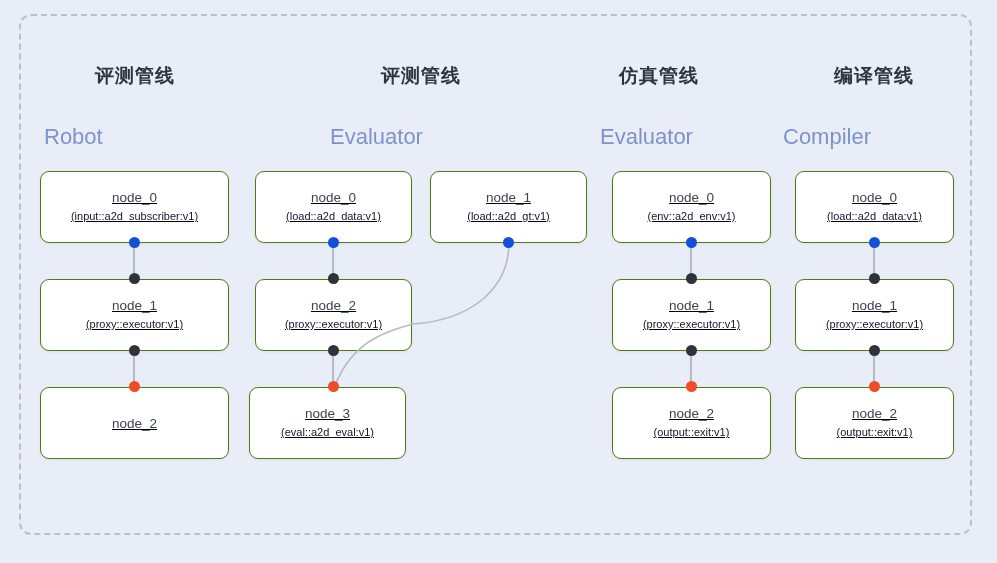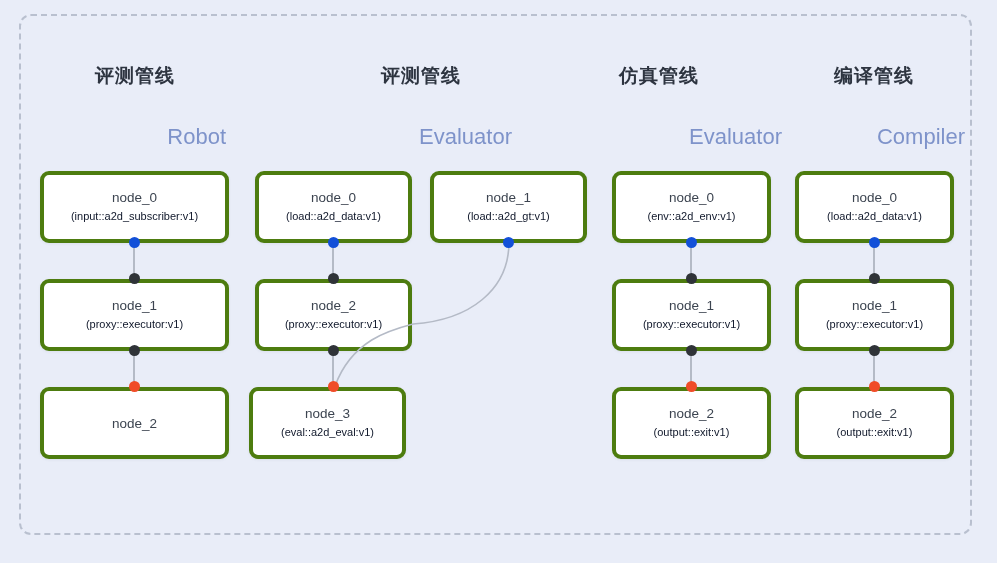--- a/index.html
+++ b/index.html
@@ -26,39 +26,40 @@
     position:absolute;
     text-align:center;
     font-size:19px;
     font-weight:bold;
     color:#2d3440;
     letter-spacing:1px;
     white-space:nowrap;
   }
   .col-sub{
     position:absolute;
-    text-align:right;
+    text-align:left;
     font-size:22px;
     color:#7e93ca;
     white-space:nowrap;
     font-weight:400;
   }
 
   .node{
     position:absolute;
     background:#ffffff;
-    border:4px solid #4d7c0f;
+    border:1px solid #4d7c0f;
     border-radius:9px;
     box-sizing:border-box;
     box-shadow:0 1px 3px rgba(60,70,95,.07);
     display:flex;
     flex-direction:column;
     align-items:center;
     justify-content:center;
     height:72px;
+    text-decoration:underline;
   }
   .node .n-name{
     font-size:13.5px;
     color:#3c4450;
     line-height:19px;
     white-space:nowrap;
   }
   .node .n-type{
     font-size:11px;
     color:#0f172a;

